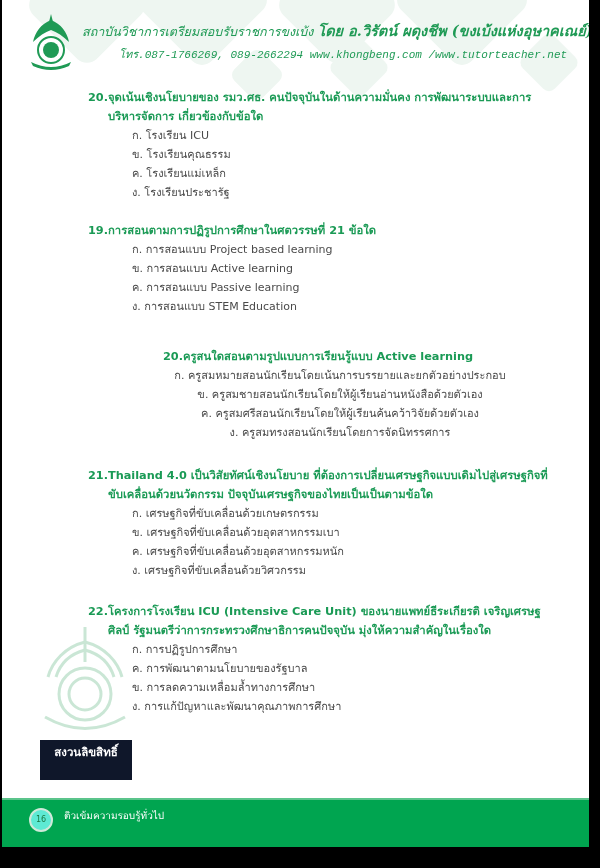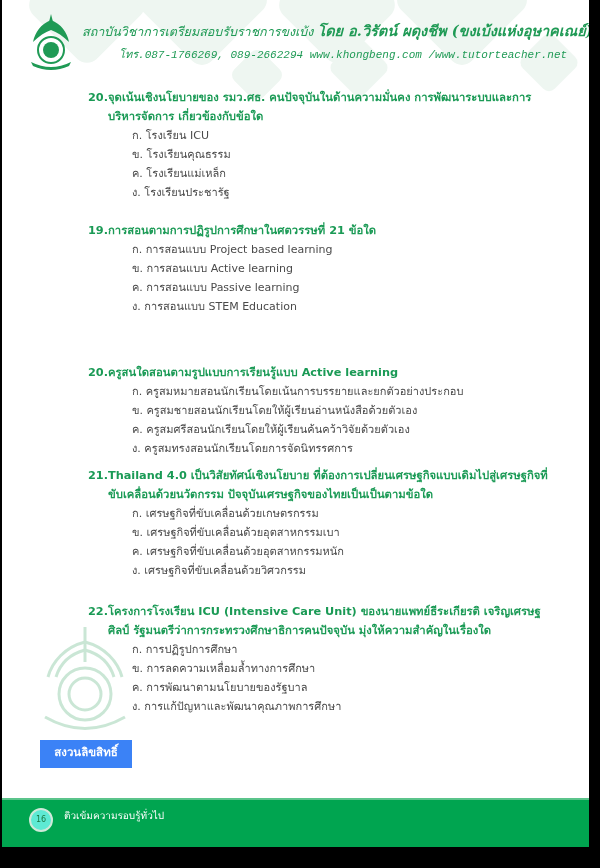--- a/index.html
+++ b/index.html
@@ -32,22 +32,22 @@
       color: #1a9a55; font-weight: bold; font-size: 11.3px; line-height: 19px;
       padding-left: 20px; text-indent: -20px; margin: 0;
     }
     .q-title .num { display: inline-block; width: 20px; text-indent: 0; }
     .opts { list-style: none; margin: 0; padding: 0 0 0 44px; }
     .opts li {
       color: #4a4a4a; font-size: 11px; line-height: 19px; white-space: nowrap;
     }
     .watermark { position: absolute; left: 38px; top: 622px; width: 90px; height: 120px; z-index: 1; opacity: 0.55; }
     .wm-badge {
-      position: absolute; left: 38px; top: 740px; width: 92px; height: 28px;
-      background: #3b82f6; color: #ffffff; font-size: 11.5px; font-weight: bold;
+      position: absolute; left: 38px; top: 740px; width: 92px; height: 40px;
+      background: #0f172a; color: #ffffff; font-size: 11.5px; font-weight: bold;
       text-align: center; line-height: 24px; z-index: 1;
     }
     .footer {
       position: absolute; left: 0; top: 798px; width: 587px; height: 49px;
       background: #00a550; border-top: 2px solid #5bc48b; z-index: 4;
     }
     .page-num {
       position: absolute; left: 27px; top: 8px; width: 20px; height: 20px; border-radius: 50%;
       background: #5eead4; border: 2px solid #cfe9d9; color: #1a7a45;
       font-size: 8px; text-align: center; line-height: 20px;
@@ -122,21 +122,21 @@
     <div class="q" style="top:221px;">
       <p class="q-title"><span class="num">19.</span><span>การสอนตามการปฏิรูปการศึกษาในศตวรรษที่ 21 ข้อใด</span></p>
       <ul class="opts">
         <li>ก. การสอนแบบ Project based learning</li>
         <li>ข. การสอนแบบ Active learning</li>
         <li>ค. การสอนแบบ Passive learning</li>
         <li>ง. การสอนแบบ STEM Education</li>
       </ul>
     </div>
 
-    <div class="q" style="top:363px;">
+    <div class="q" style="top:347px;text-align:center;">
       <p class="q-title"><span class="num">20.</span><span>ครูสนใดสอนตามรูปแบบการเรียนรู้แบบ Active learning</span></p>
       <ul class="opts">
         <li>ก. ครูสมหมายสอนนักเรียนโดยเน้นการบรรยายและยกตัวอย่างประกอบ</li>
         <li>ข. ครูสมชายสอนนักเรียนโดยให้ผู้เรียนอ่านหนังสือด้วยตัวเอง</li>
         <li>ค. ครูสมศรีสอนนักเรียนโดยให้ผู้เรียนค้นคว้าวิจัยด้วยตัวเอง</li>
         <li>ง. ครูสมทรงสอนนักเรียนโดยการจัดนิทรรศการ</li>
       </ul>
     </div>
 
     <div class="q" style="top:466px;">
@@ -146,22 +146,22 @@
         <li>ข. เศรษฐกิจที่ขับเคลื่อนด้วยอุตสาหกรรมเบา</li>
         <li>ค. เศรษฐกิจที่ขับเคลื่อนด้วยอุตสาหกรรมหนัก</li>
         <li>ง. เศรษฐกิจที่ขับเคลื่อนด้วยวิศวกรรม</li>
       </ul>
     </div>
 
     <div class="q" style="top:602px;">
       <p class="q-title"><span class="num">22.</span><span>โครงการโรงเรียน ICU (Intensive Care Unit) ของนายแพทย์ธีระเกียรติ เจริญเศรษฐศิลป์ รัฐมนตรีว่าการกระทรวงศึกษาธิการคนปัจจุบัน มุ่งให้ความสำคัญในเรื่องใด</span></p>
       <ul class="opts">
         <li>ก. การปฏิรูปการศึกษา</li>
+        <li>ค. การพัฒนาตามนโยบายของรัฐบาล</li>
         <li>ข. การลดความเหลื่อมล้ำทางการศึกษา</li>
-        <li>ค. การพัฒนาตามนโยบายของรัฐบาล</li>
         <li>ง. การแก้ปัญหาและพัฒนาคุณภาพการศึกษา</li>
       </ul>
     </div>
   </div>
 
   <div class="footer">
     <div class="page-num">16</div>
     <div class="footer-title">ติวเข้มความรอบรู้ทั่วไป</div>
   </div>
 </div>

